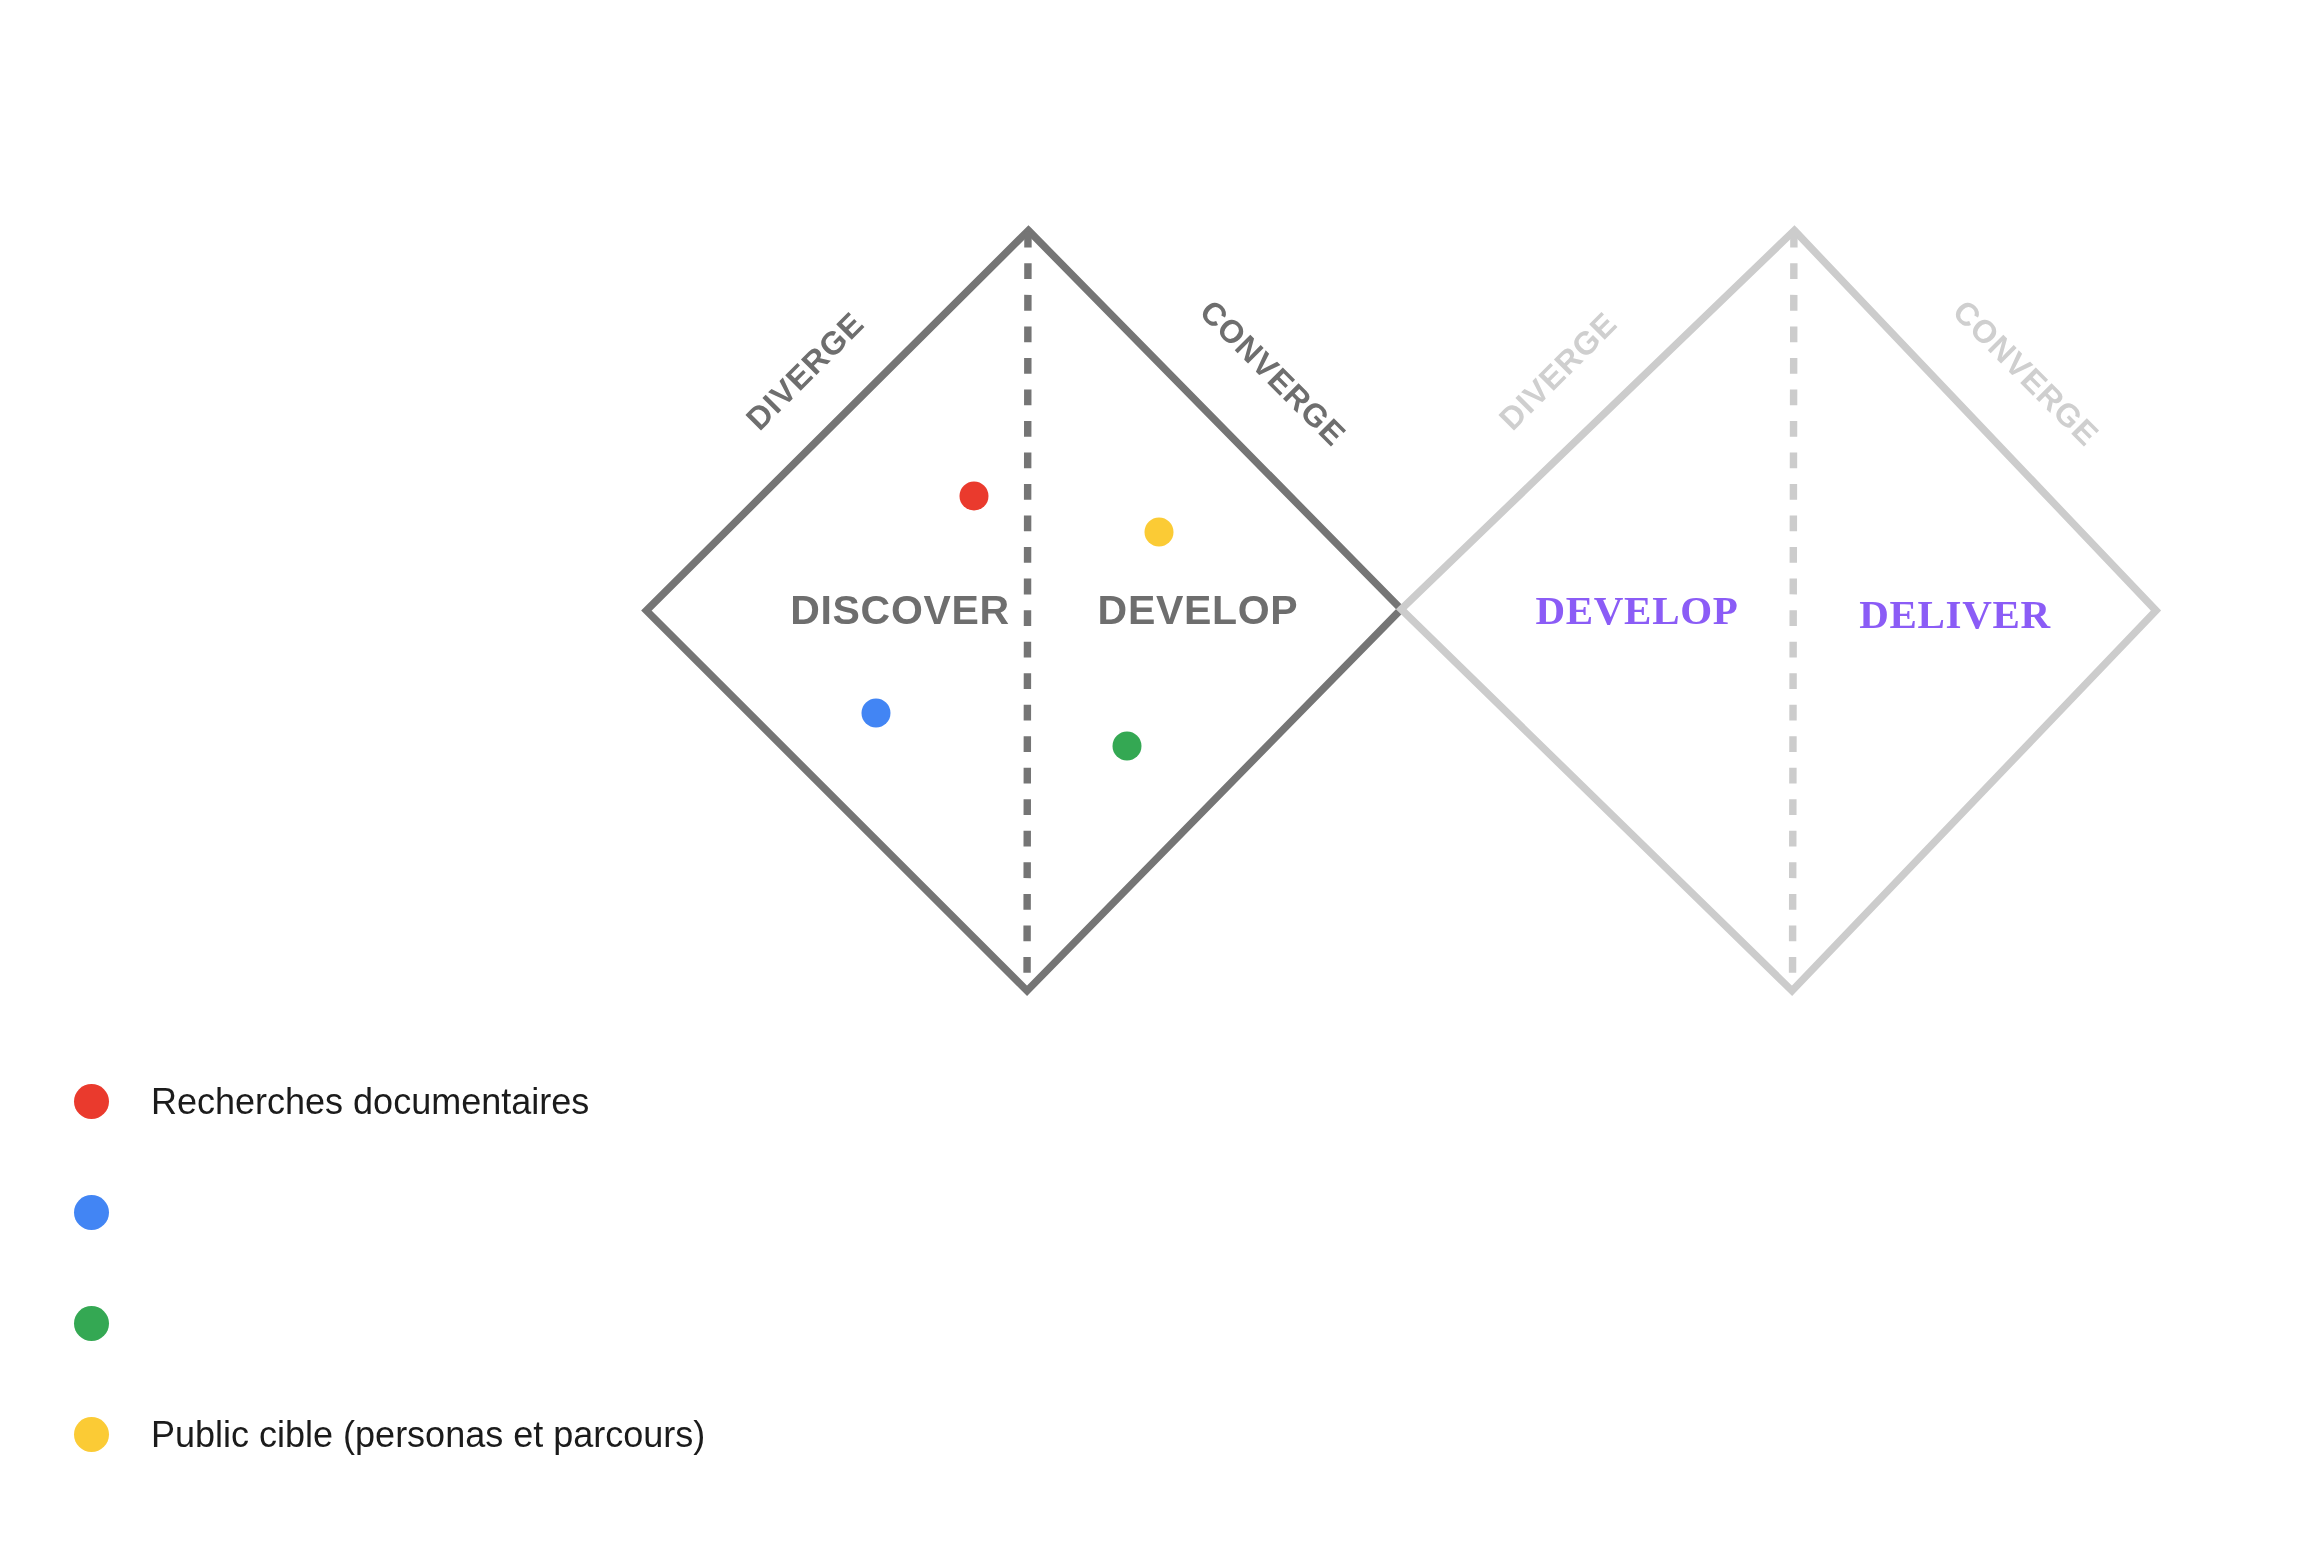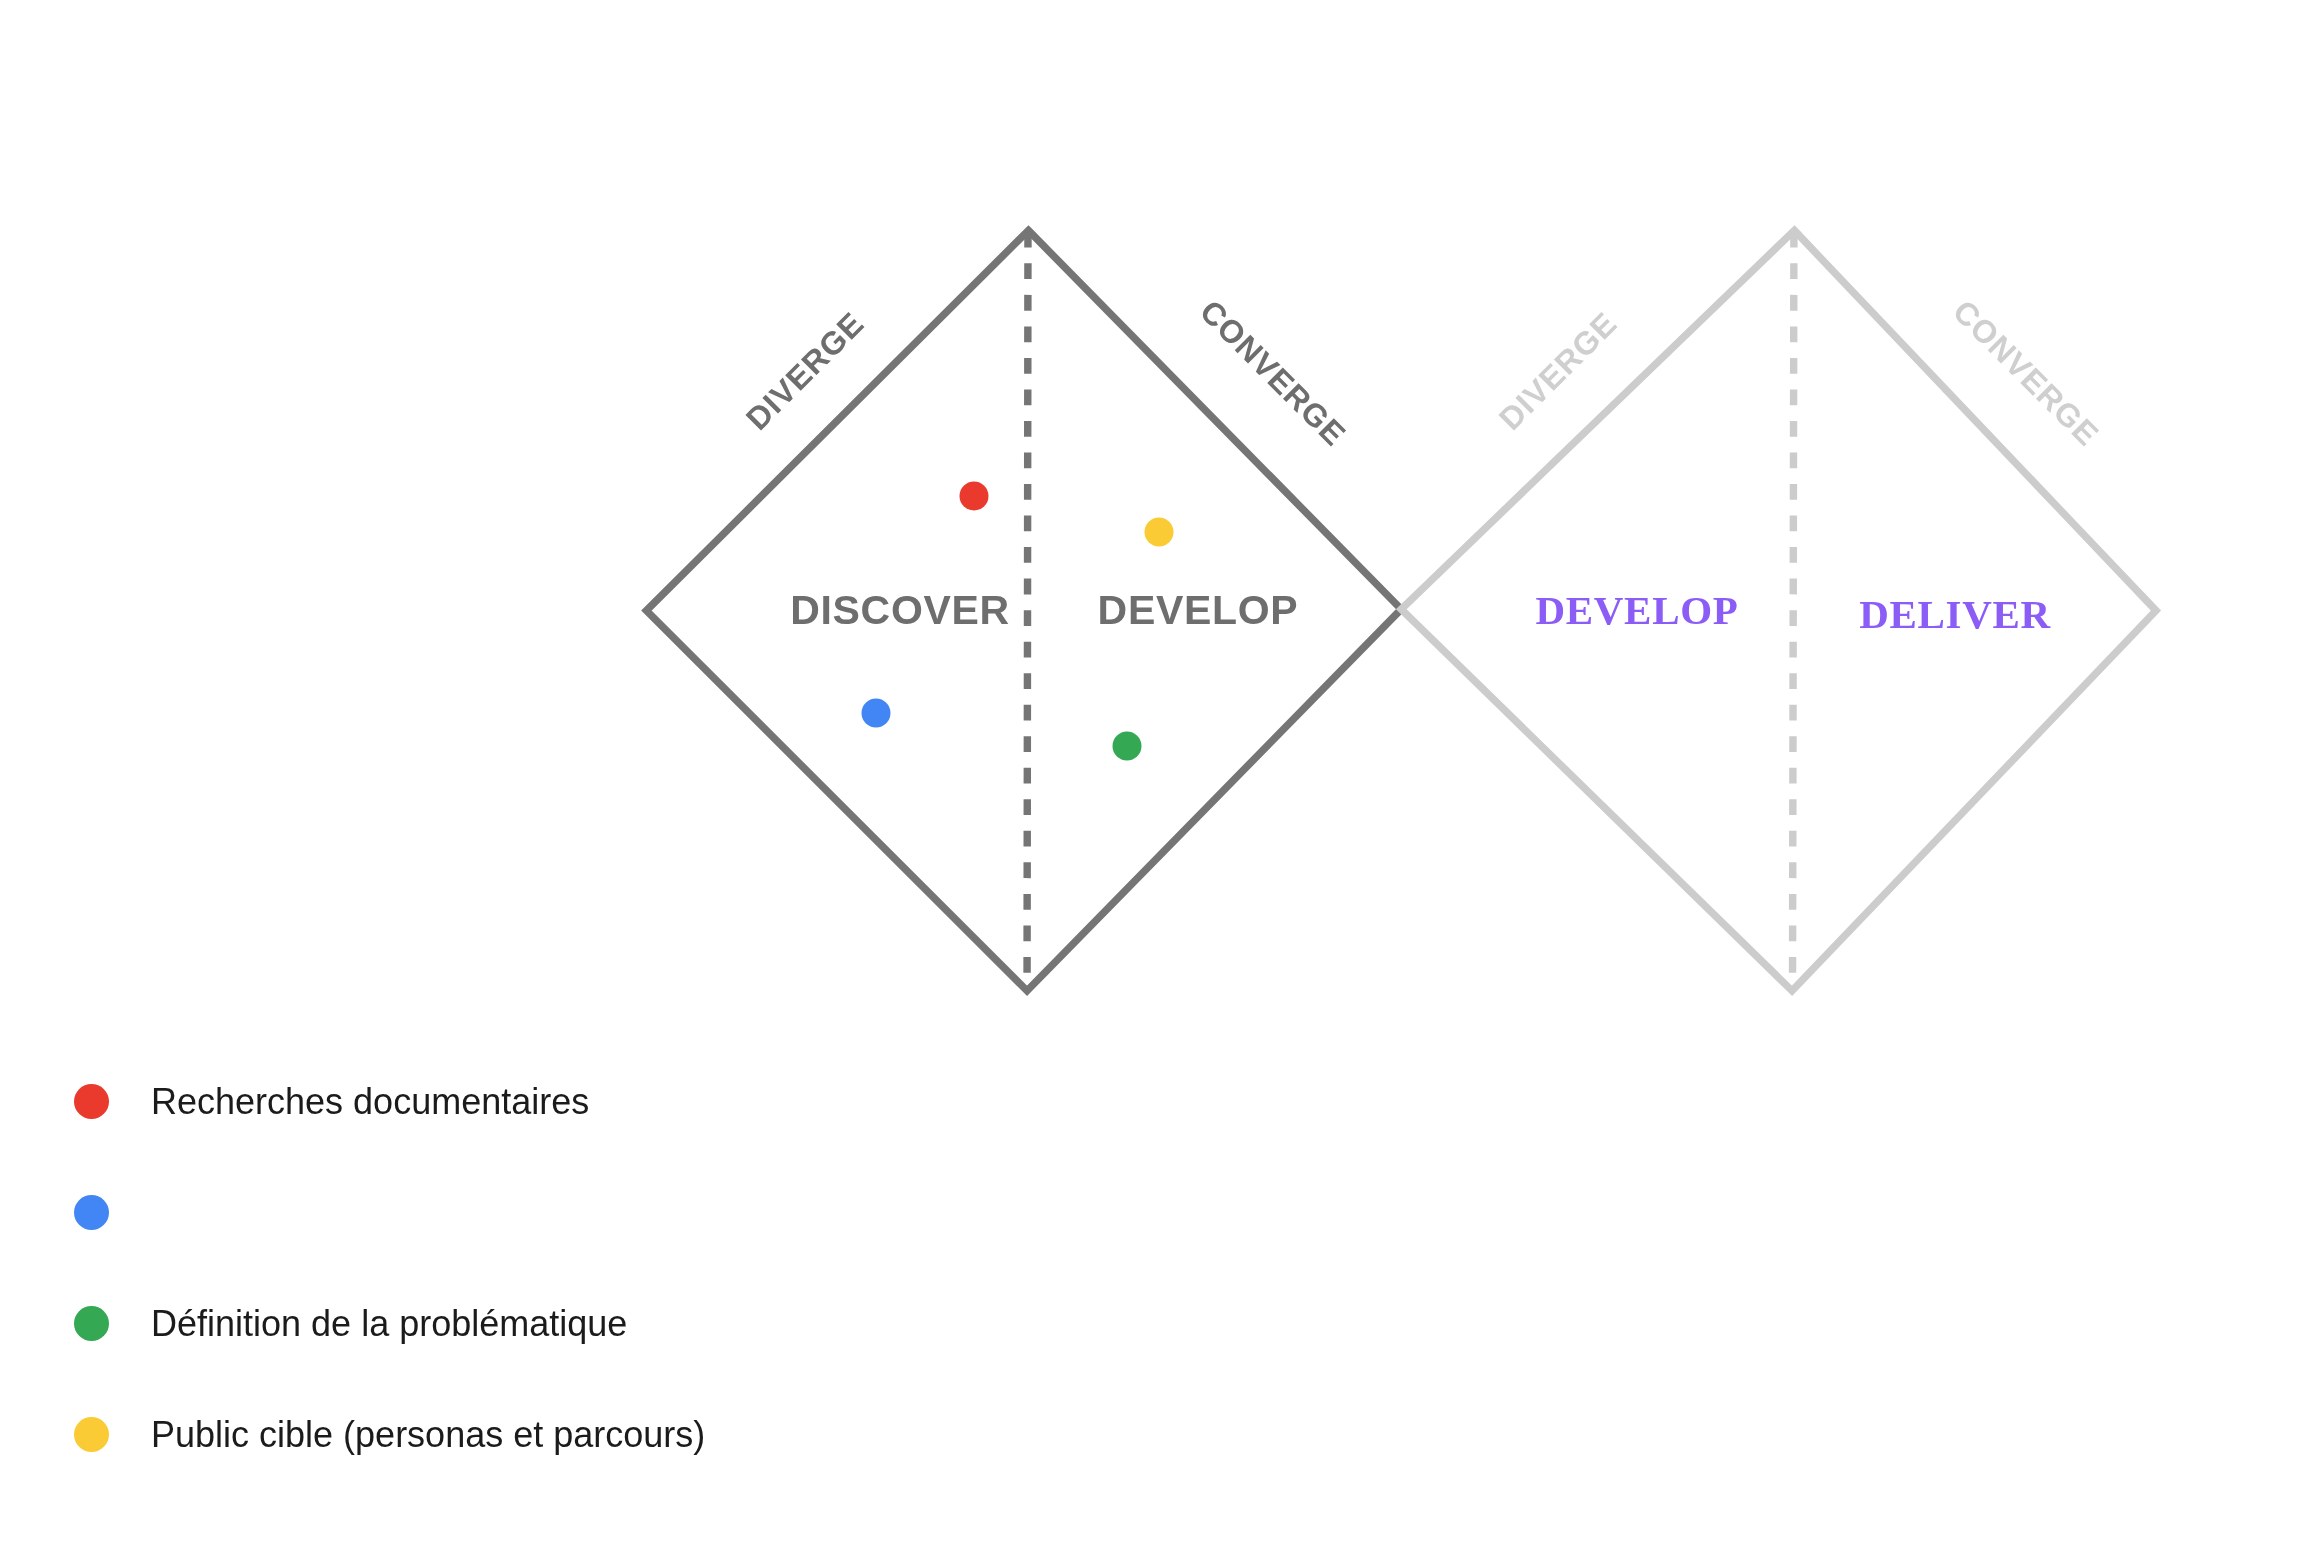--- a/index.html
+++ b/index.html
@@ -153,21 +153,20 @@
       <span class="legend-swatch" style="background:#ea3a2d;"></span>
       <span class="legend-text">Recherches documentaires</span>
     </div>
 
     <div class="legend-row">
       <span class="legend-swatch" style="background:#4285f4;"></span>
     </div>
 
     <div class="legend-row">
       <span class="legend-swatch" style="background:#34a853;"></span>
-      <span class="legend-text">Définition de la problématique</span>
     </div>
 
     <div class="legend-row">
       <span class="legend-swatch" style="background:#fbcb35;"></span>
       <span class="legend-text">Public cible (personas et parcours)</span>
     </div>
 
   </div>
 
 </div>

